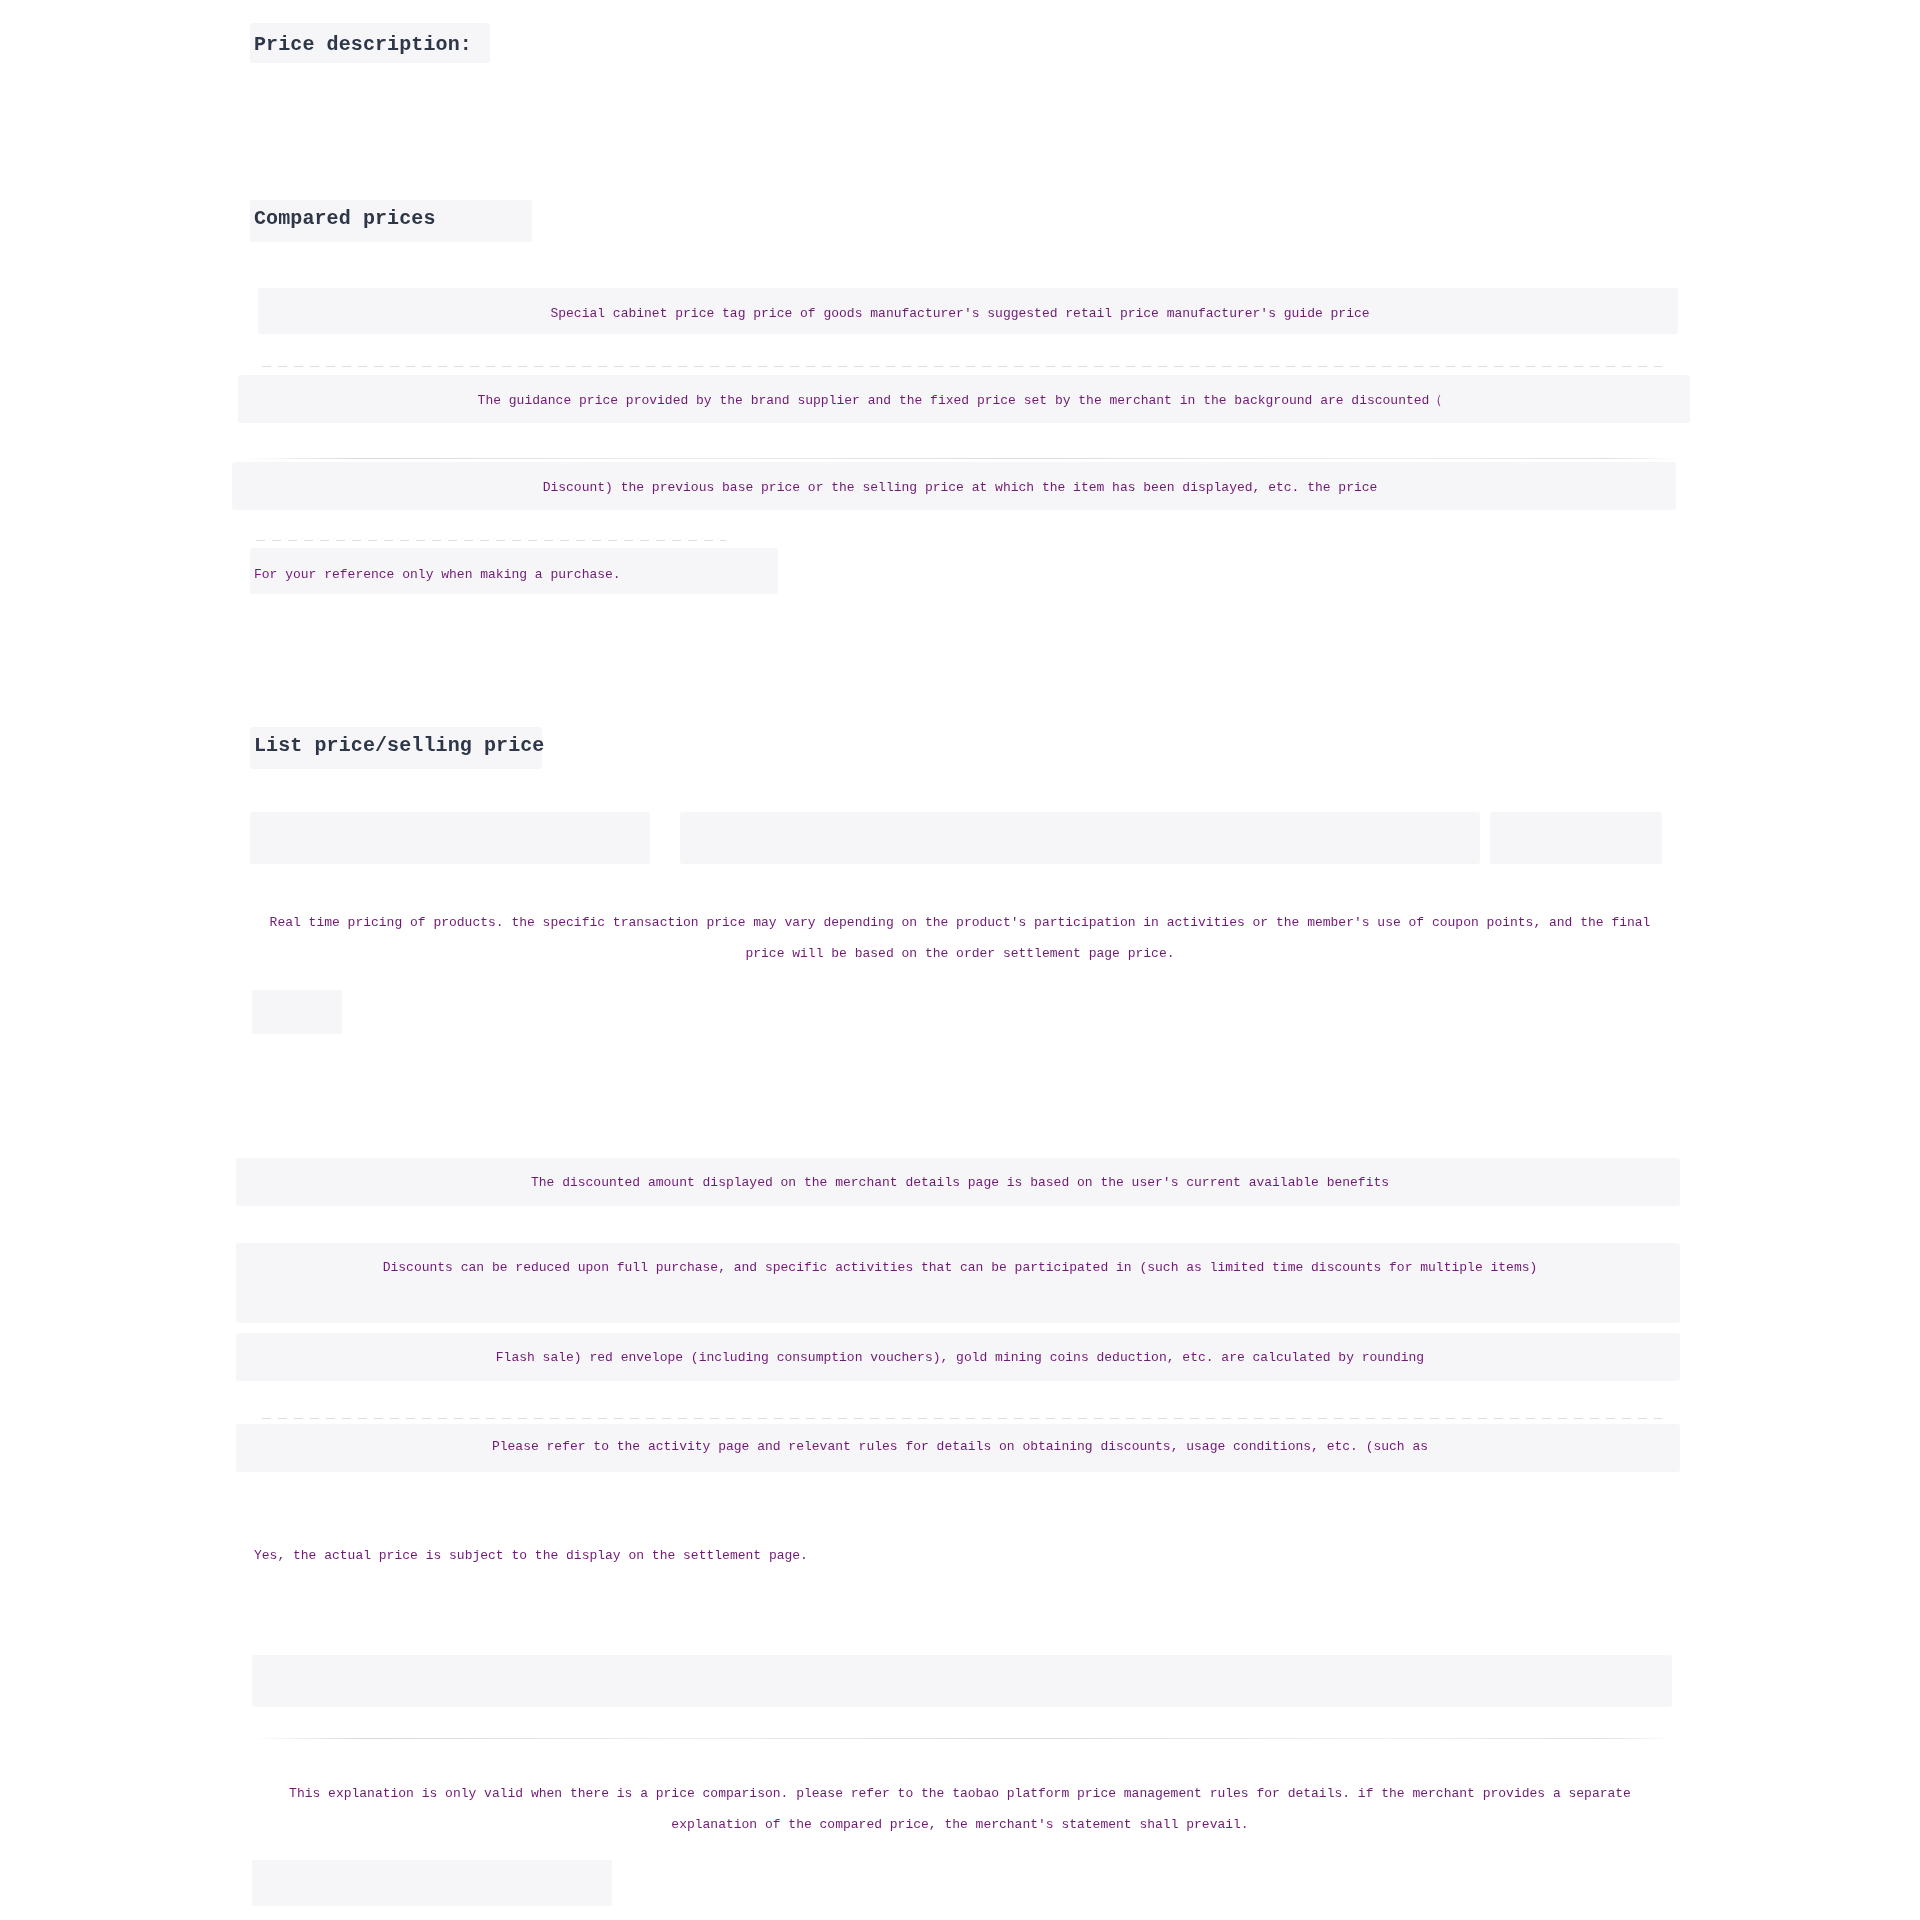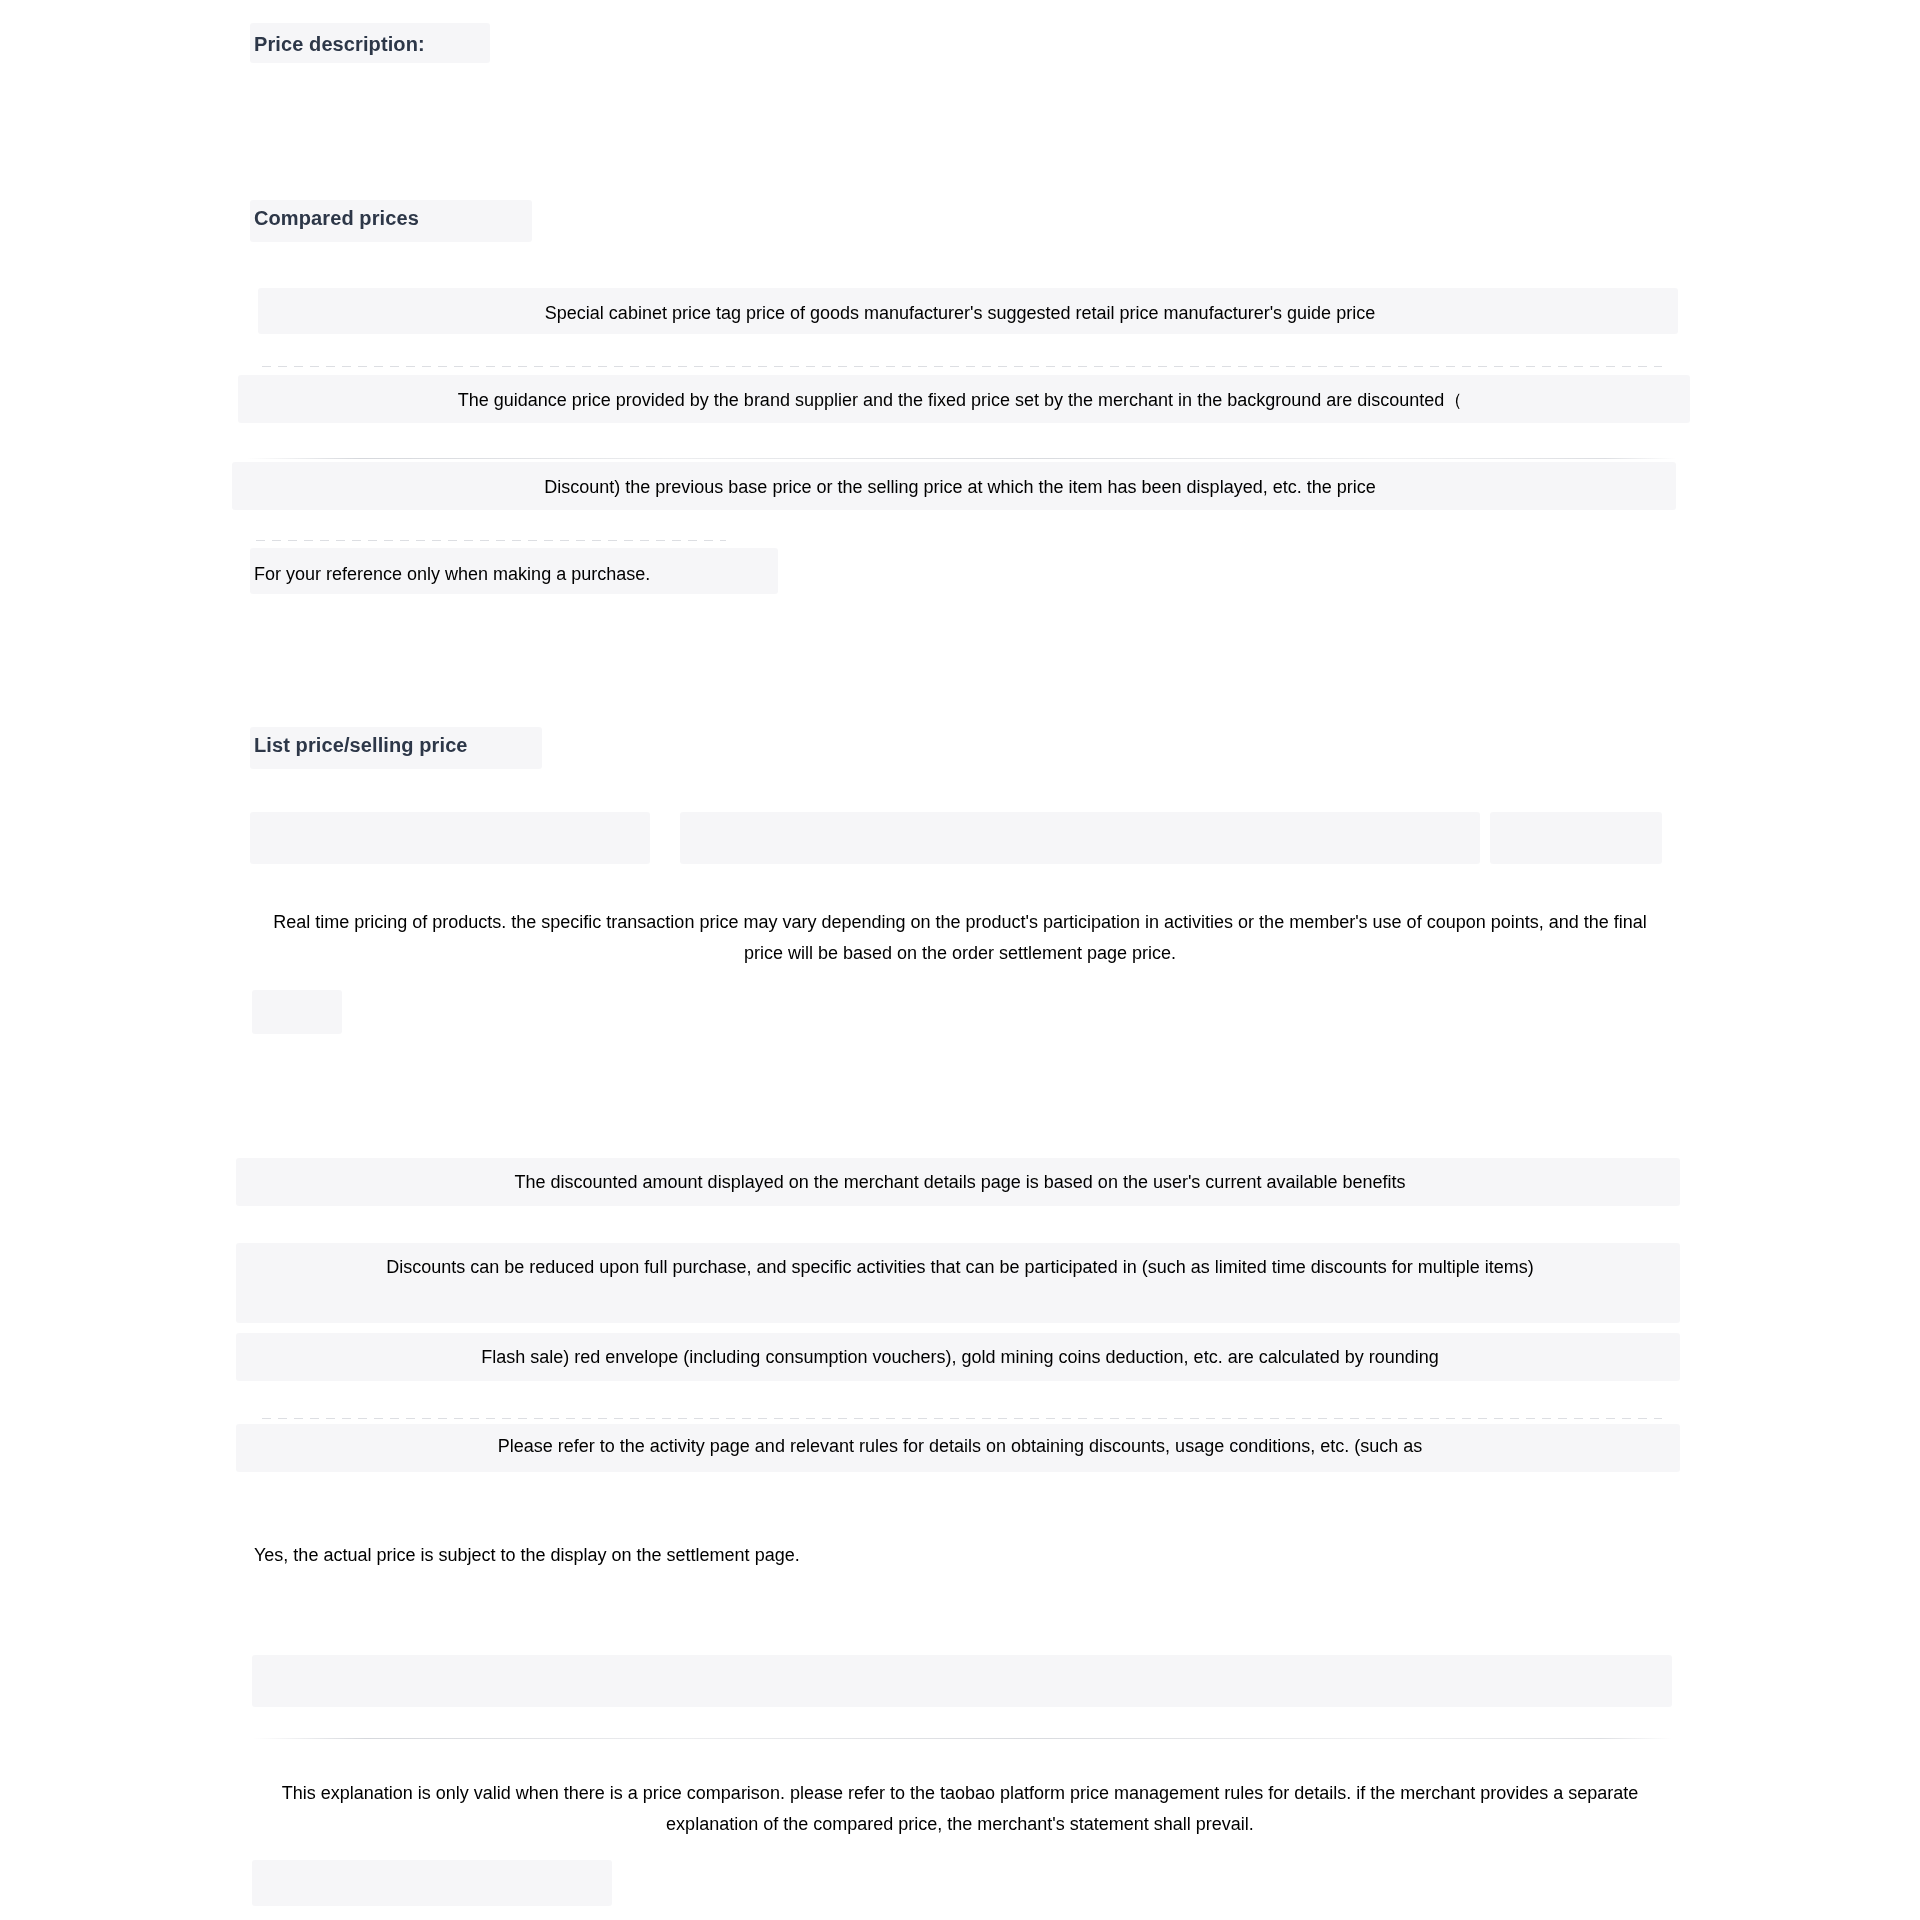--- a/index.html
+++ b/index.html
@@ -14,36 +14,37 @@
     color: #4a5568;
     -webkit-font-smoothing: antialiased;
   }
   .page {
     position: relative;
     width: 1920px;
     height: 1920px;
     box-sizing: border-box;
     padding: 0;
     overflow: hidden;
+    font-family: Liberation Mono, monospace;
   }
 
   
   .heading {
     position: absolute;
     font-size: 20px;
     font-weight: 600;
     color: #2d3748;
     letter-spacing: 0.1px;
     white-space: nowrap;
   }
   .para {
     position: absolute;
-    font-size: 18px;
+    font-size: 13px;
     line-height: 31px;
-    color: #000000;
+    color: #701a75;
     text-align: center;
   }
   .para.left {
     text-align: left;
   }
 
   
   .smudge {
     position: absolute;
     background: #f4f5f7;

